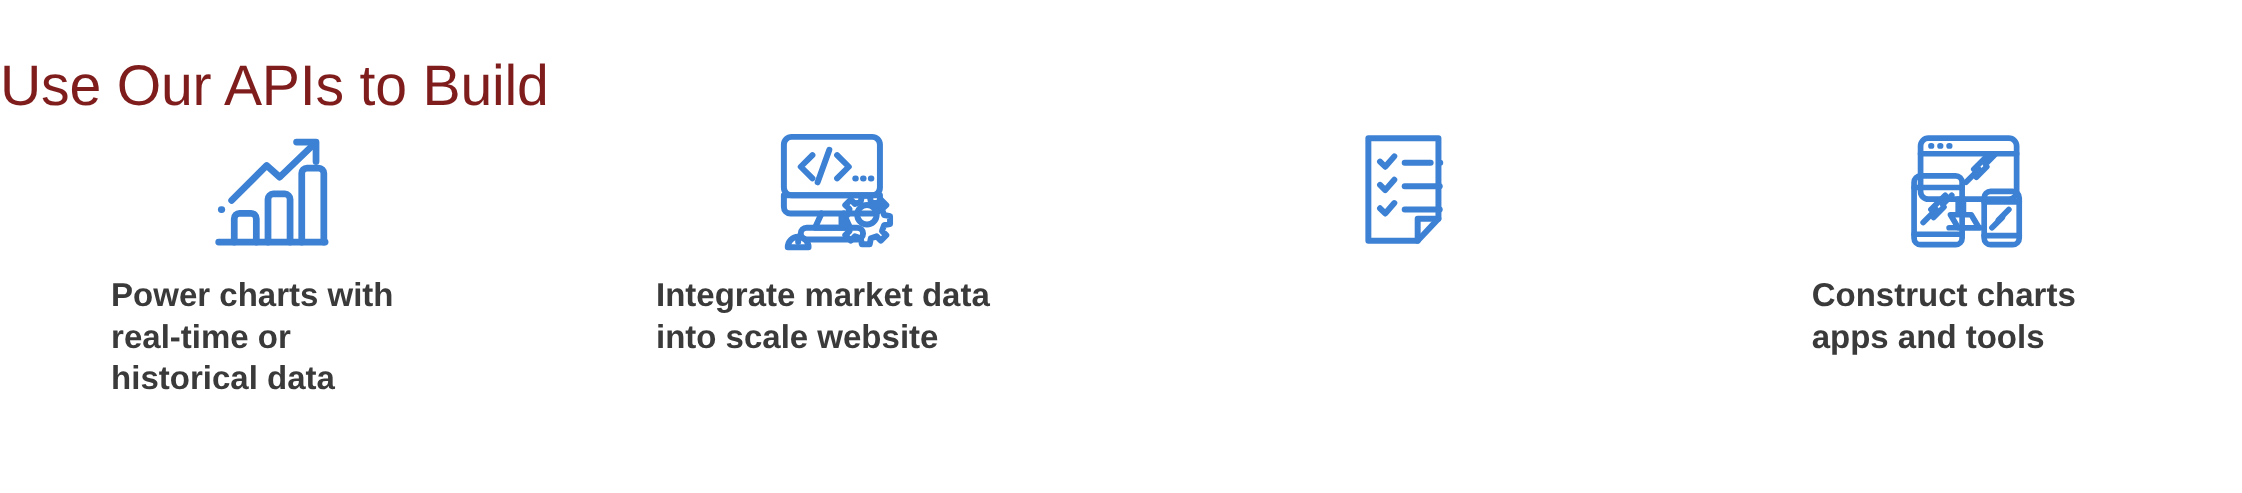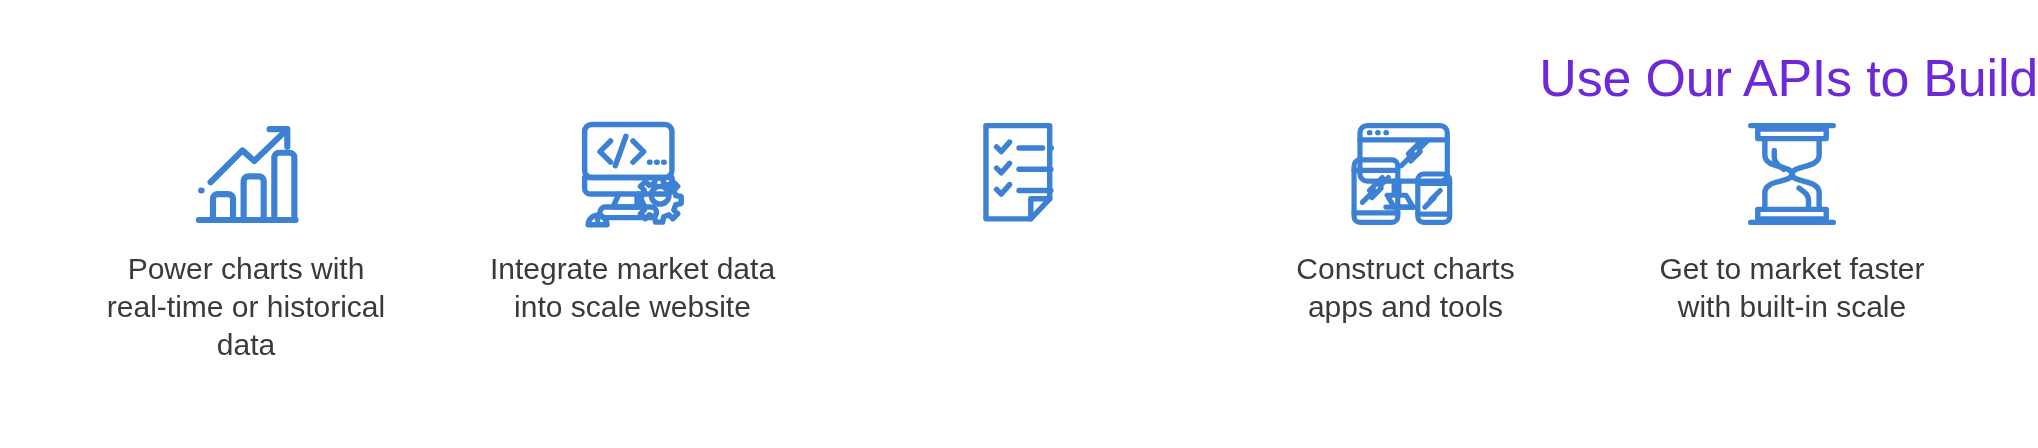--- a/index.html
+++ b/index.html
@@ -23,25 +23,25 @@
     background: #ffffff;
     box-sizing: border-box;
   }
 
   
   .heading {
     position: absolute;
     left: 0;
     top: 12px;
     width: 2038px;
-    text-align: right;
+    text-align: left;
     font-size: 52px;
     line-height: 62px;
     font-weight: 400;
-    color: #6d28d9;
+    color: #7f1d1d;
     letter-spacing: -0.2px;
   }
 
   
   .features {
     position: absolute;
     left: 60px;
     top: 112px;
     width: 1918px;
     display: flex;
@@ -64,24 +64,24 @@
     justify-content: center;
   }
   .icon-wrap svg {
     display: block;
     width: 118px;
     height: 118px;
   }
 
   .caption {
     margin-top: 14px;
-    text-align: center;
+    text-align: left;
     font-size: 30px;
     line-height: 38px;
-    font-weight: 400;
+    font-weight: 700;
     color: #3a3a3a;
     max-width: 330px;
   }
 
   
   .feature.c1 .caption { max-width: 290px; }
   .feature.c2 .caption { max-width: 330px; }
   .feature.c3 .caption { max-width: 300px; }
   .feature.c4 .caption { max-width: 290px; }
   .feature.c5 .caption { max-width: 300px; }
@@ -198,35 +198,15 @@
           <rect x="60" y="50" width="27" height="41" rx="5"></rect>
           <line x1="60" y1="58" x2="87" y2="58"></line>
           <line x1="60" y1="84" x2="87" y2="84"></line>
           <line x1="66" y1="78" x2="74" y2="70"></line>
           <line x1="71" y1="72" x2="79" y2="64"></line>
         </svg>
       </div>
       <div class="caption">Construct charts apps and tools</div>
     </div>
 
-    <div class="feature c5">
-      <div class="icon-wrap">
-        <svg viewBox="0 0 100 100" fill="none" stroke="#3d81d4" stroke-width="4.6" stroke-linecap="round" stroke-linejoin="round">
-
-          <line x1="15" y1="9" x2="85" y2="9"></line>
-          <rect x="21" y="12" width="58" height="8"></rect>
-
-          <rect x="21" y="80" width="58" height="8"></rect>
-          <line x1="15" y1="91" x2="85" y2="91"></line>
-
-          <path d="M27 20 v14 c0 12 23 8 23 16 c0 -8 23 -4 23 -16 V20"></path>
-
-          <path d="M27 80 v-14 c0 -12 23 -8 23 -16 c0 8 23 4 23 16 v14"></path>
-
-          <path d="M35 30 v6 c0 5 4 7 8 10"></path>
-          <path d="M56 62 c4 3 8 5 8 10 v6"></path>
-        </svg>
-      </div>
-      <div class="caption">Get to market faster with built-in scale</div>
-    </div>
 
   </div>
 </div>
 
 </body></html>

